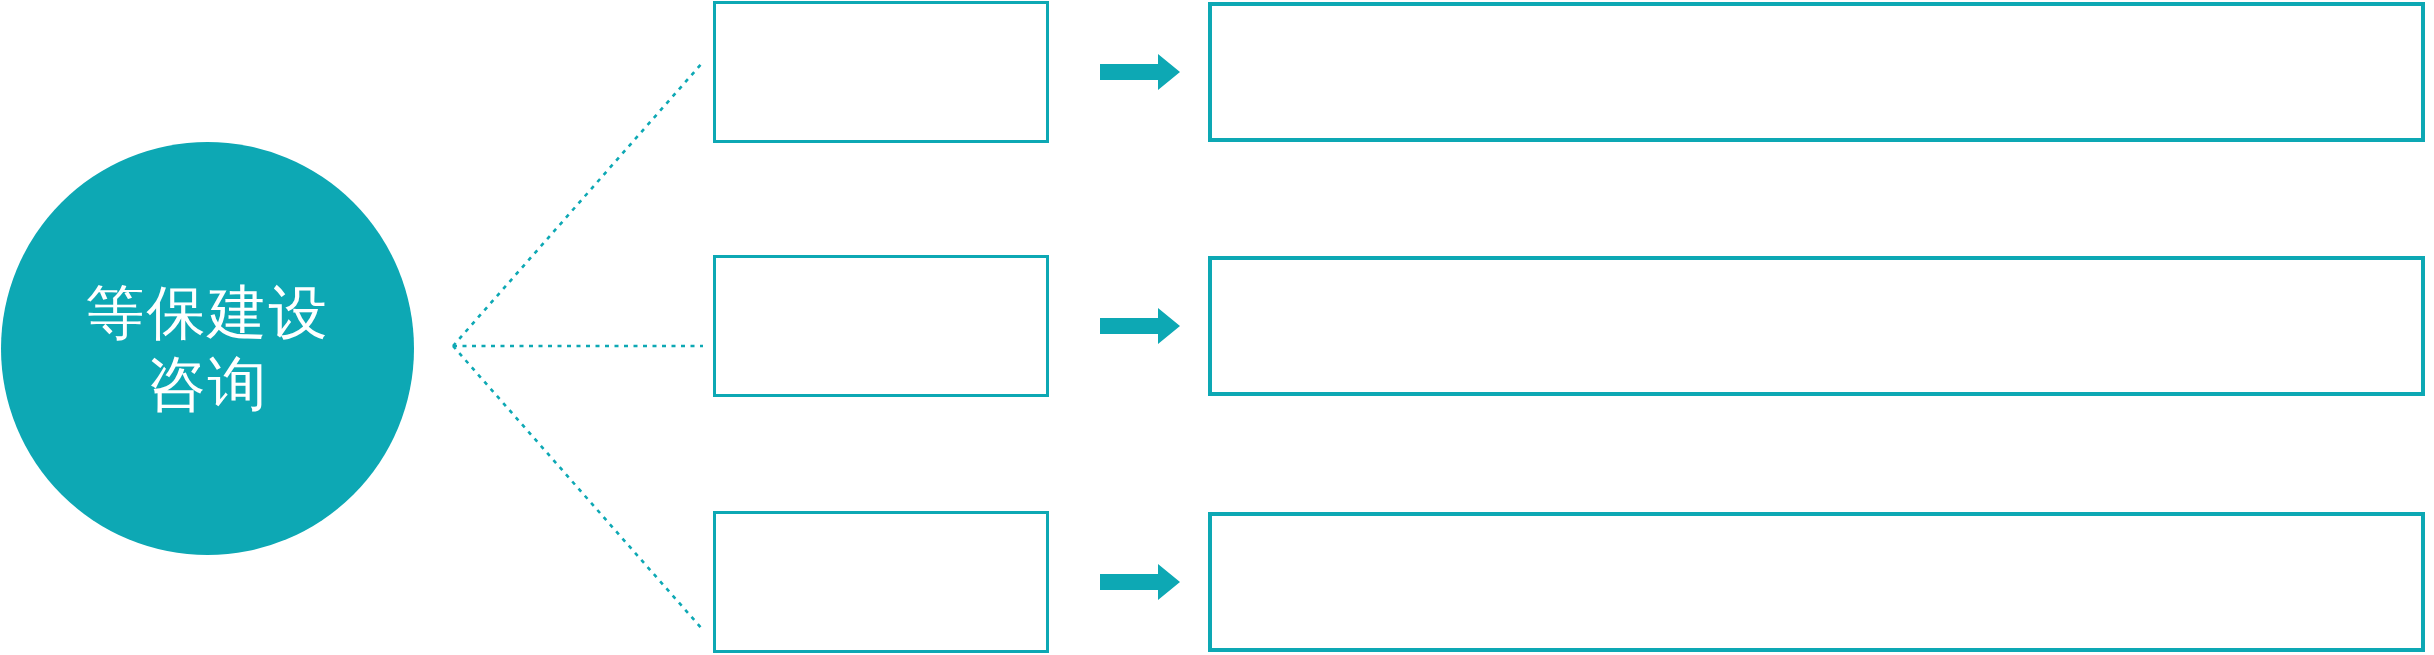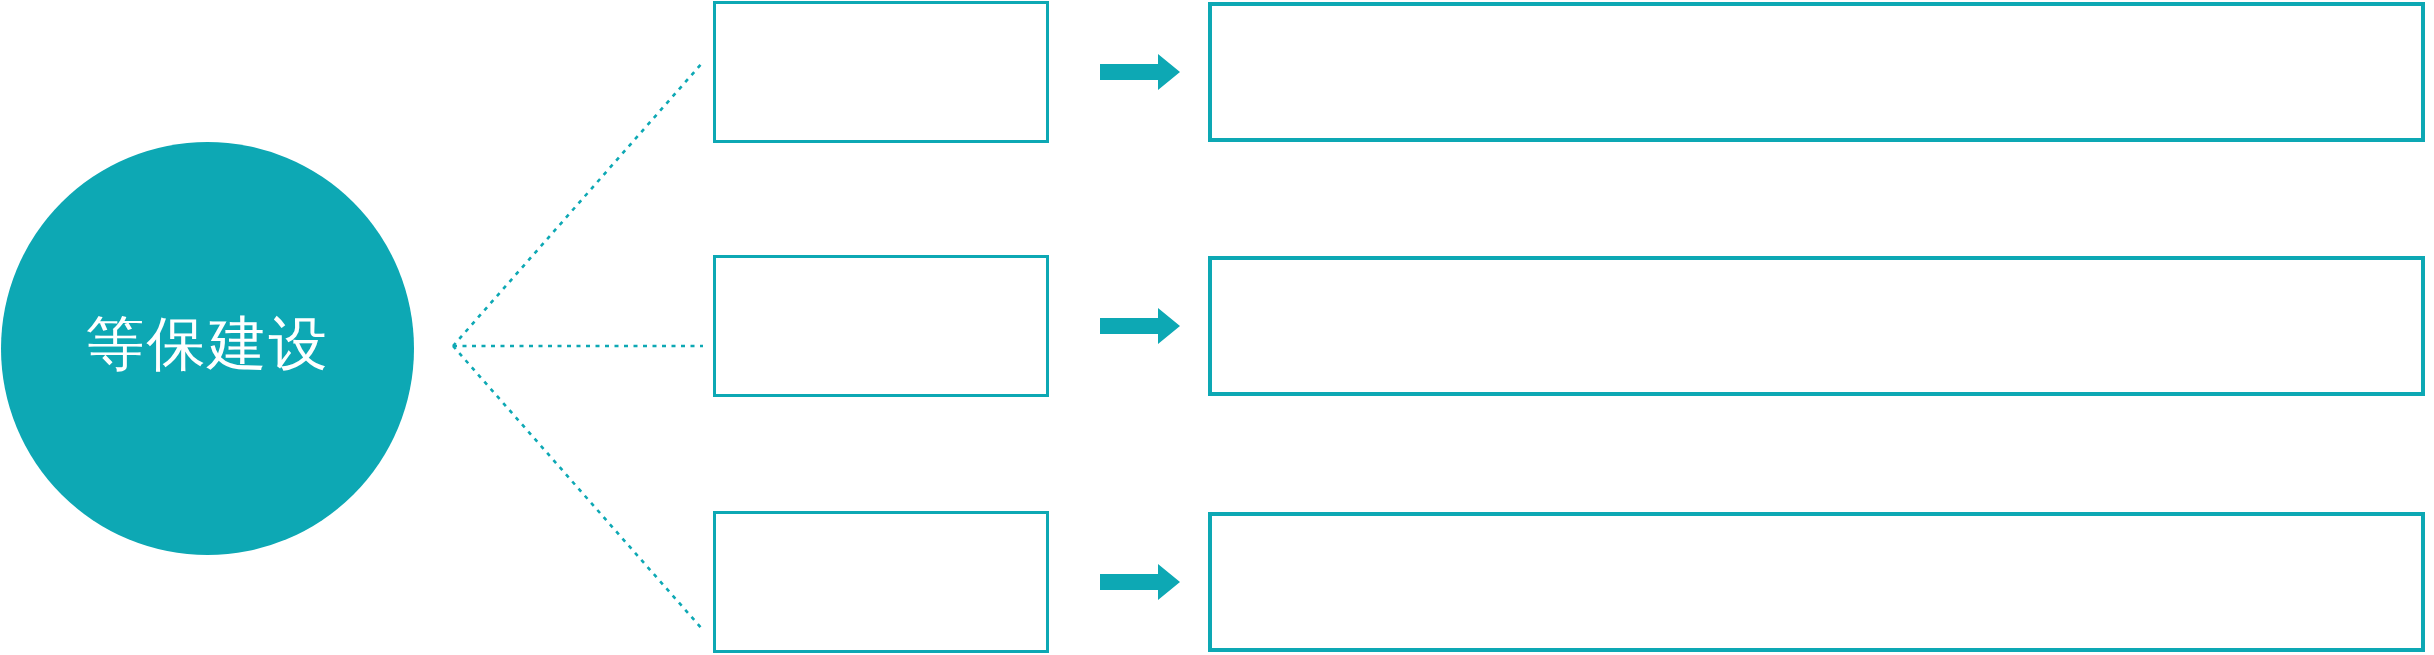--- a/index.html
+++ b/index.html
@@ -4,21 +4,21 @@
 <style>
   :root { --accent: #0da8b4; --text-on-accent: #ffffff; }
   * { box-sizing: border-box; }
   html, body { margin: 0; padding: 0; background: #ffffff; }
   .canvas {
     position: relative;
     width: 2434px;
     height: 655px;
     background: #ffffff;
     overflow: hidden;
-    font-family: Liberation Mono, monospace;
+    font-family: Liberation Sans, sans-serif;
   }
   .topic-circle {
     position: absolute;
     left: 1px;
     top: 142px;
     width: 413px;
     height: 413px;
     border-radius: 50%;
     background: var(--accent);
     display: flex;
@@ -85,20 +85,21 @@
   }
   .arrow-icon polygon { fill: var(--accent); }
 </style>
 </head>
 <body>
 
 <div class="canvas">
 
   <div class="topic-circle">
     <span class="line">等保建设</span>
+    <span class="line">咨询</span>
   </div>
 
   <svg class="connector-svg" viewBox="0 0 2434 655" xmlns="http://www.w3.org/2000/svg" aria-hidden="true">
     <line x1="453" y1="346" x2="703" y2="62"></line>
     <line x1="453" y1="346" x2="703" y2="346"></line>
     <line x1="453" y1="346" x2="703" y2="630"></line>
   </svg>
 
   <div class="row row-1">
     <div class="category-box"></div>

